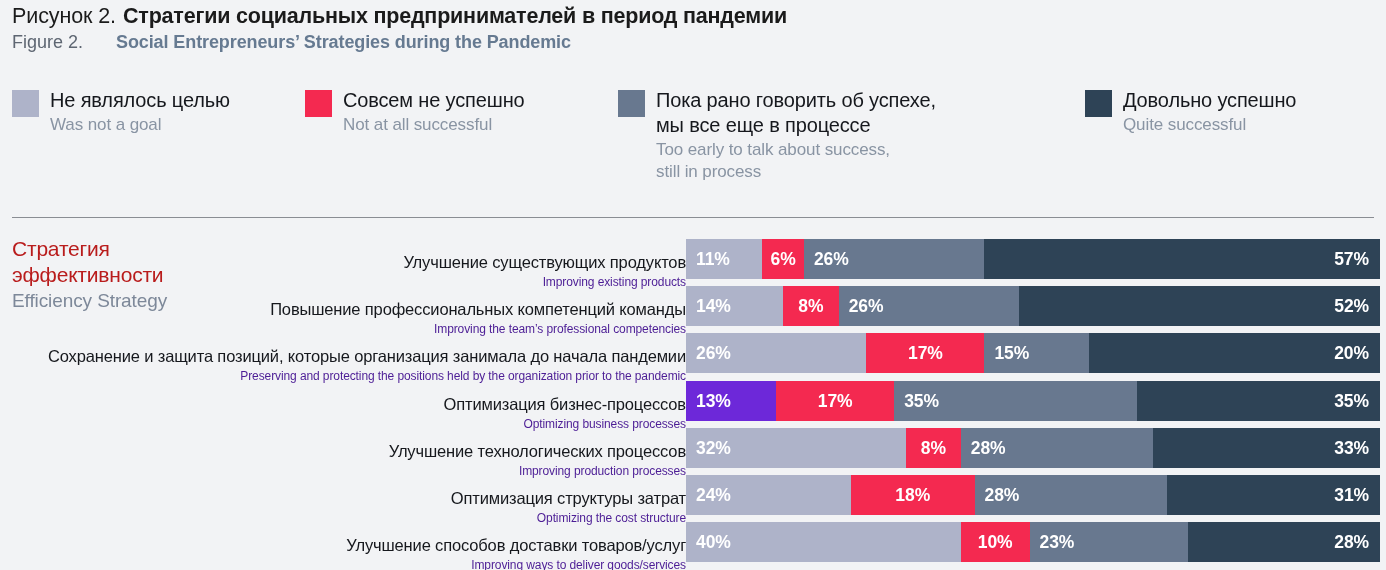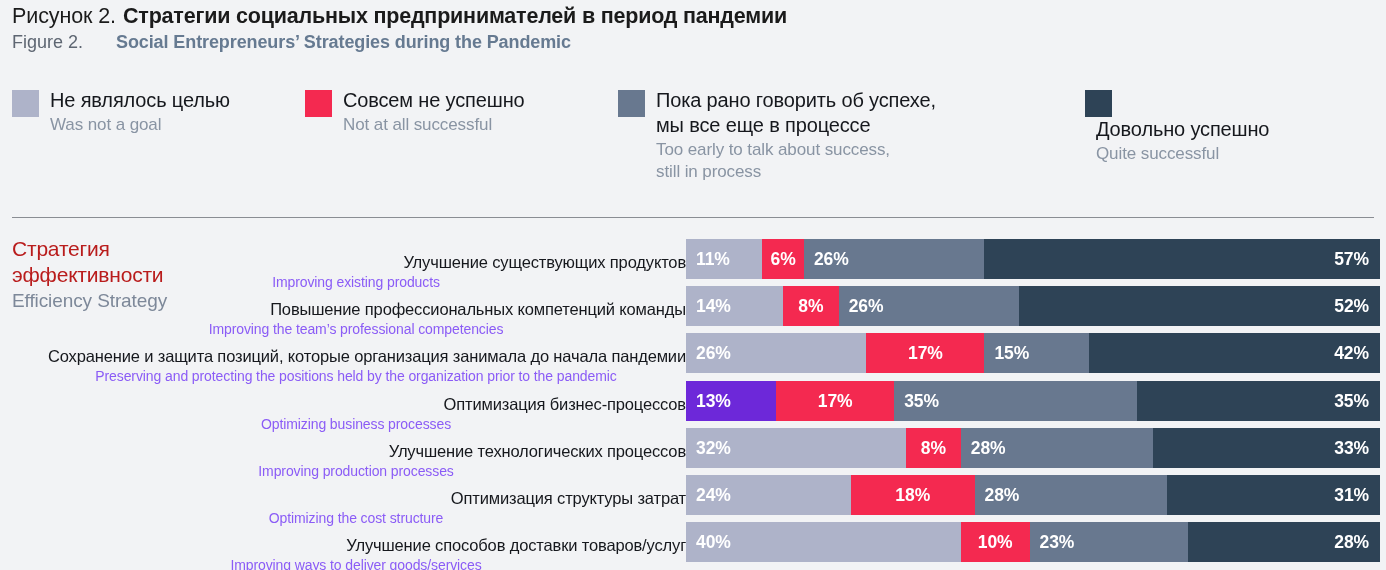--- a/index.html
+++ b/index.html
@@ -42,21 +42,21 @@
     font-size: 20px; color: #16181d; line-height: 25px; white-space: pre-line;
     letter-spacing: -0.15px;
   }
   .legend-en {
     font-size: 17px; color: #8994a3; line-height: 22px; white-space: pre-line;
     margin-top: 1px; letter-spacing: -0.1px;
   }
   #legend-0 { left: 0px;    top: 0px; }
   #legend-1 { left: 293px;  top: 0px; }
   #legend-2 { left: 606px;  top: 0px; }
-  #legend-3 { left: 1073px; top: 0px; flex-direction: column; }
+  #legend-3 { left: 1073px; top: 0px; }
 
   
   .divider {
     position: absolute; left: 12px; top: 217px; width: 1362px;
     height: 1px; background: #8a8d93;
   }
 
   
   .chart { position: absolute; left: 0; top: 228px; width: 1386px; height: 342px; }
 
@@ -79,23 +79,22 @@
   .row-label {
     position: absolute; right: 700px; top: -11px; width: 660px;
     text-align: right;
     margin-top: 24px;
   }
   .row-ru {
     font-size: 16.5px; color: #16181d; line-height: 20px; letter-spacing: -0.15px;
     white-space: nowrap;
   }
   .row-en {
-    font-size: 14px; color: #8b5cf6; line-height: 20px; letter-spacing: -0.1px;
+    font-size: 12px; color: #4c1d95; line-height: 20px; letter-spacing: -0.1px;
     white-space: nowrap;
-    text-align: center;
   }
 
   .bar {
     position: absolute; left: 686px; top: 0; width: 694px; height: 38px;
     display: flex;
   }
   .seg {
     position: relative; height: 40px; display: flex; align-items: center;
     overflow: visible;
   }
@@ -221,21 +220,21 @@
             <div class="seg" style="background: rgb(174, 179, 201); width: 180.44px;">
               <span class="seg-label">26%</span>
             </div>
             <div class="seg seg-center" style="background: rgb(244, 41, 80); width: 117.98px;">
               <span class="seg-label">17%</span>
             </div>
             <div class="seg" style="background: rgb(104, 120, 143); width: 104.1px;">
               <span class="seg-label">15%</span>
             </div>
             <div class="seg seg-last" style="background: rgb(46, 67, 86); width: 291.48px;">
-              <span class="seg-label">42%</span>
+              <span class="seg-label">20%</span>
             </div>
           </div>
         </div>
         <div class="row" style="top: 152.6px;">
           <div class="row-label">
             <div class="row-ru">Оптимизация бизнес-процессов</div>
             <div class="row-en">Optimizing business processes</div>
           </div>
           <div class="bar">
             <div class="seg" style="background: #6d28d9; width: 90.22px; padding-left: 22px;">

